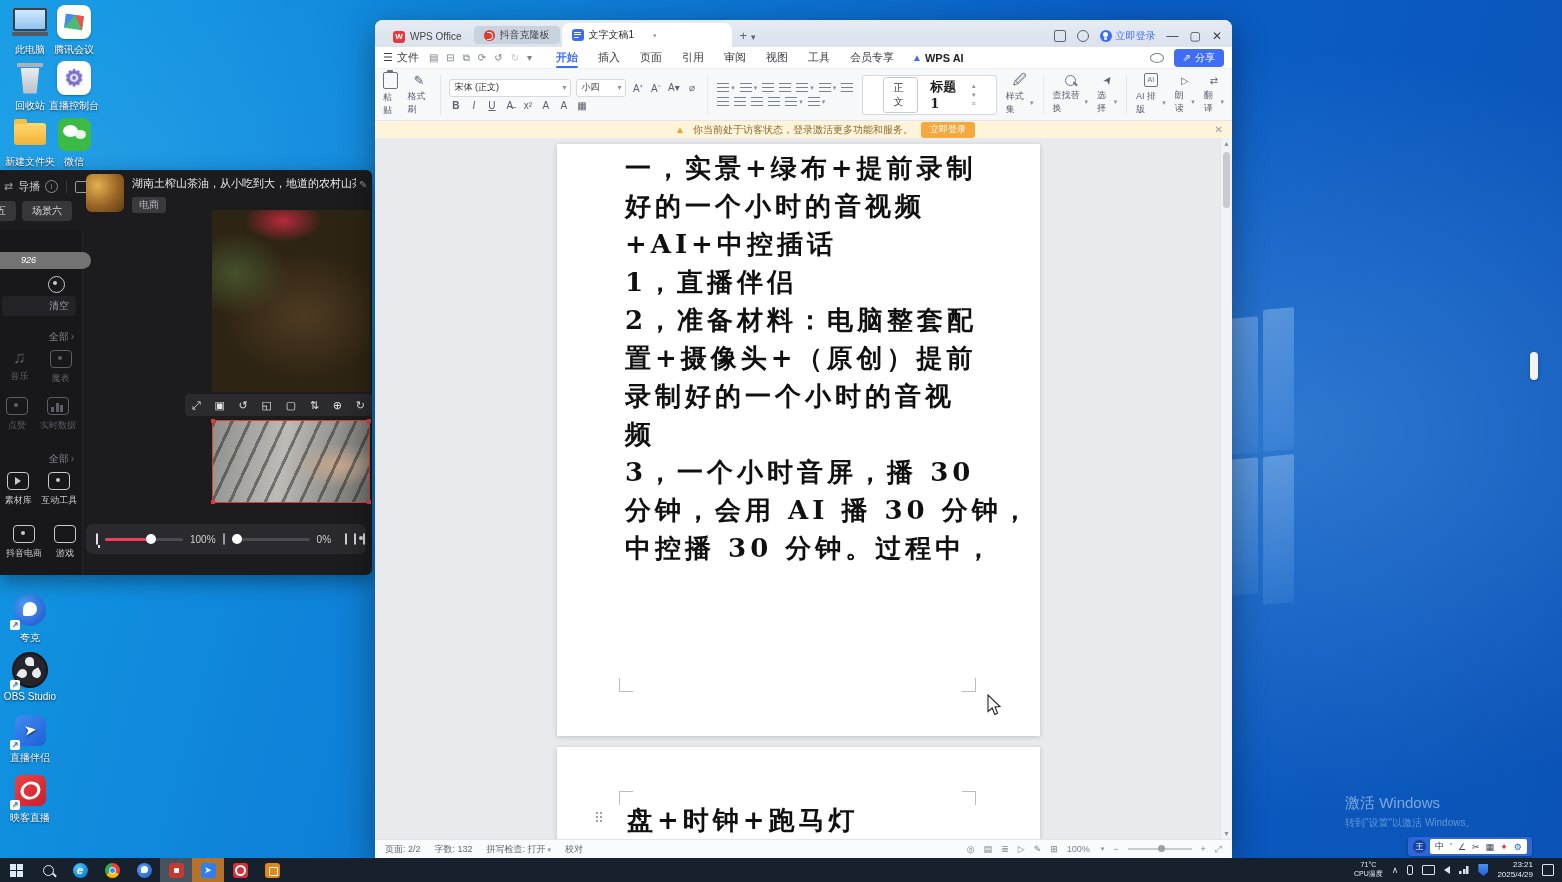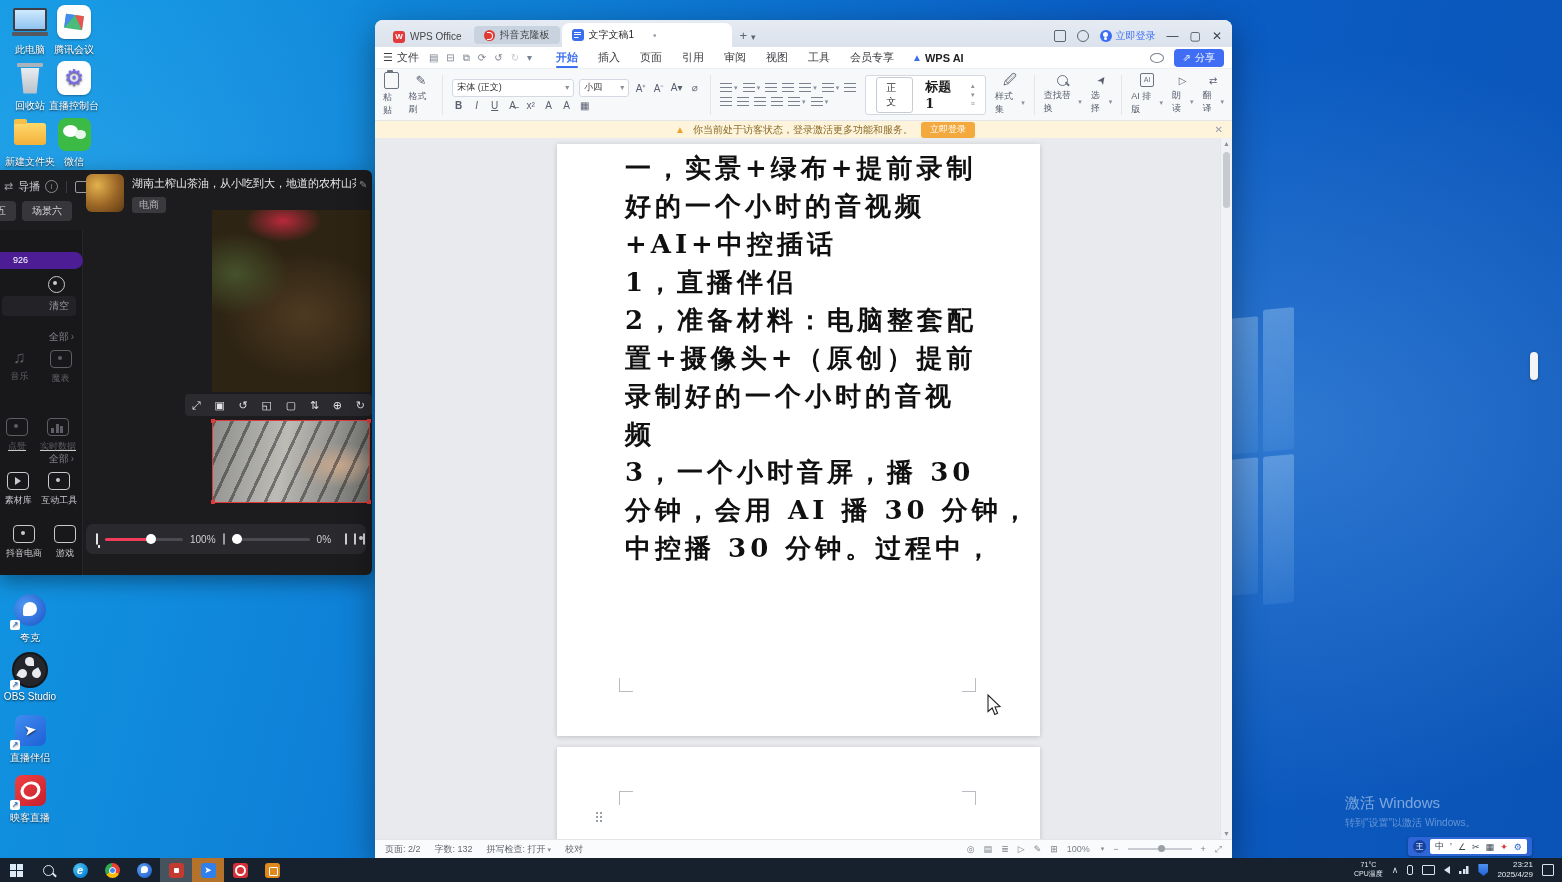--- a/index.html
+++ b/index.html
@@ -58,21 +58,21 @@
   .s-dir .mon{width:13px;height:10px;border:1.3px solid #9a9aa2;border-radius:2px;}
   .s-tabs{position:absolute;left:-14px;top:31px;display:flex;gap:6px;}
   .s-chip{background:#37373b;color:#d6d6da;font-size:10px;padding:3px 10px;border-radius:4px;white-space:nowrap;}
   .live-info{position:absolute;left:86px;top:4px;display:flex;gap:8px;width:282px;}
   .live-thumb{width:38px;height:38px;border-radius:6px;flex:0 0 auto;background:radial-gradient(circle at 30% 30%,#e3b14c,#9a6526 55%,#5d3c14);}
   .live-meta{min-width:0;}
   .live-title{font-size:11px;color:#e9e9ec;white-space:nowrap;overflow:hidden;max-width:224px;display:inline-block;vertical-align:middle;}
   .edit-ic{color:#8f8f96;font-size:10px;margin-left:3px;}
   .live-tag{display:inline-block;background:#3a3a3e;color:#b5b5bb;font-size:10px;padding:1px 7px;border-radius:3px;margin-top:5px;}
   .rail{position:absolute;left:0;top:60px;width:82px;bottom:0;background:#18181b;border-right:1px solid #26262a;}
-  .rail-counter{position:absolute;left:0;top:22px;width:70px;height:17px;background:#4c1d95;border-radius:0 9px 9px 0;color:#fff;font-size:9px;line-height:17px;padding-left:13px;}
+  .rail-counter{position:absolute;left:0;top:22px;width:70px;height:17px;background:#737373;border-radius:0 9px 9px 0;color:#fff;font-size:9px;line-height:17px;padding-left:21px;font-style:italic;}
   .rail-rec{position:absolute;left:48px;top:46px;width:15px;height:15px;border:1.6px solid #c9c9ce;border-radius:50%;}
   .rail-rec::before{content:"";position:absolute;left:4px;top:4px;width:4px;height:4px;background:#c9c9ce;border-radius:50%;}
   .rail-clear{position:absolute;left:2px;top:66px;width:74px;height:20px;background:#232327;border-radius:4px;color:#97979e;font-size:10px;display:flex;align-items:center;justify-content:flex-end;padding-right:7px;box-sizing:border-box;}
   .rail-sec{position:absolute;right:8px;font-size:10px;color:#7e7e86;}
   .rail-sec .chev{color:#6a6a72;margin-left:2px;}
   .trow{position:absolute;left:0;width:82px;display:flex;justify-content:space-around;}
   .tcellv{display:flex;flex-direction:column;align-items:center;gap:4px;font-size:9px;}
   .tcellv.dim{color:#5e5e66;}
   .tcellv.lit{color:#c9c9cf;}
   .ti{width:20px;height:16px;border:1.6px solid currentColor;border-radius:4px;position:relative;}
@@ -151,21 +151,21 @@
   .fontgrp{display:flex;flex-direction:column;gap:3px;}
   .frow{display:flex;align-items:center;gap:5px;}
   .fsel{height:16px;border:1px solid #d4d8e0;background:#fff;border-radius:3px;font-size:9px;color:#333;display:flex;align-items:center;padding:0 4px;gap:5px;}
   .fsel .car{color:#8a909c;font-size:8px;}
   .gbtn{font-size:10px;color:#596070;min-width:13px;text-align:center;}
   .gbtn b{font-weight:bold;}
   .pargrp{display:flex;flex-direction:column;gap:5px;}
   .bars3{width:12px;height:9px;background:repeating-linear-gradient(#7a8290 0 1.4px, transparent 1.4px 3.8px);}
   .pbtn{display:flex;align-items:center;gap:2px;}
   .pbtn .car{font-size:7px;color:#8a909c;}
-  .stylebox{border:1px solid #d4d8e0;background:#fff;height:38px;border-radius:3px;display:flex;align-items:center;gap:12px;padding:0 10px;}
+  .stylebox{border:1px solid #d4d8e0;background:#fff;height:38px;border-radius:3px;display:flex;align-items:center;gap:12px;padding:0 20px;}
   .chip-normal{border:1px solid #c6cbd4;border-radius:3px;padding:3px 9px;font-size:10px;color:#333;}
   .chip-h1{font-size:13px;font-weight:bold;color:#1c1c1c;font-family:"DejaVu Serif",serif;}
   .stepper{display:flex;flex-direction:column;gap:1px;color:#8a909c;font-size:7px;line-height:8px;text-align:center;}
   .rtool{display:flex;flex-direction:column;align-items:center;gap:3px;font-size:9px;color:#596070;}
   .rtool .lblrow{display:flex;align-items:center;gap:2px;}
   .rtool .car{font-size:7px;color:#8a909c;}
   .mag-ic{width:9px;height:9px;border:1.5px solid #6b7280;border-radius:50%;position:relative;}
   .mag-ic::after{content:"";position:absolute;left:7px;top:7px;width:5px;height:1.5px;background:#6b7280;transform:rotate(45deg);}
   .sel-ic{font-size:11px;transform:rotate(-55deg);display:inline-block;line-height:12px;}
   .ai-ic{width:12px;height:12px;border:1.4px solid #6b7280;border-radius:2px;font-size:7px;line-height:12px;text-align:center;color:#6b7280;}
@@ -368,21 +368,21 @@
     <div class="trow" style="top:120px;">
       <div class="tcellv dim">
           <span class="note-glyph">♫</span>
           <span>音乐</span>
         </div>
       <div class="tcellv dim">
           <span class="ti dot"></span>
           <span>魔表</span>
         </div>
     </div>
-    <div class="trow" style="top:188px;text-decoration:underline;">
+    <div class="trow" style="top:167px;">
       <div class="tcellv dim">
           <span class="ti dot"></span>
           <span>点赞</span>
         </div>
       <div class="tcellv dim">
           <span class="ti bars"></span>
           <span>实时数据</span>
         </div>
     </div>
     <div class="rail-sec" style="top:222px;"><span>全部</span><span class="chev">›</span></div>
@@ -676,20 +676,21 @@
         <div>分钟，会用 AI 播 30 分钟，</div>
         <div>中控播 30 分钟。过程中，</div>
       </div>
       <div class="cmark bl" style="left:62px;bottom:44px;"></div>
       <div class="cmark br" style="left:405px;bottom:44px;"></div>
     </div>
     <div class="page page2">
       <div class="cmark tl" style="left:62px;top:44px;"></div>
       <div class="cmark tr" style="left:405px;top:44px;"></div>
       <div class="draghandle"></div>
+      <div class="p2text">盘+时钟+跑马灯</div>
     </div>
     <div class="vscroll">
       <span class="up">▲</span>
       <div class="vthumb"></div>
       <span class="dn">▼</span>
     </div>
     <svg class="cursor" style="left:611px;top:556px;position:absolute;" width="16" height="22" viewBox="0 0 16 22">
       <path d="M2 1 L2 17.5 L6.2 14 L8.8 20.5 L11.6 19.2 L9 13 L14 12.6 Z" fill="#fff" stroke="#222" stroke-width="1.1"></path>
     </svg>
   </div>

